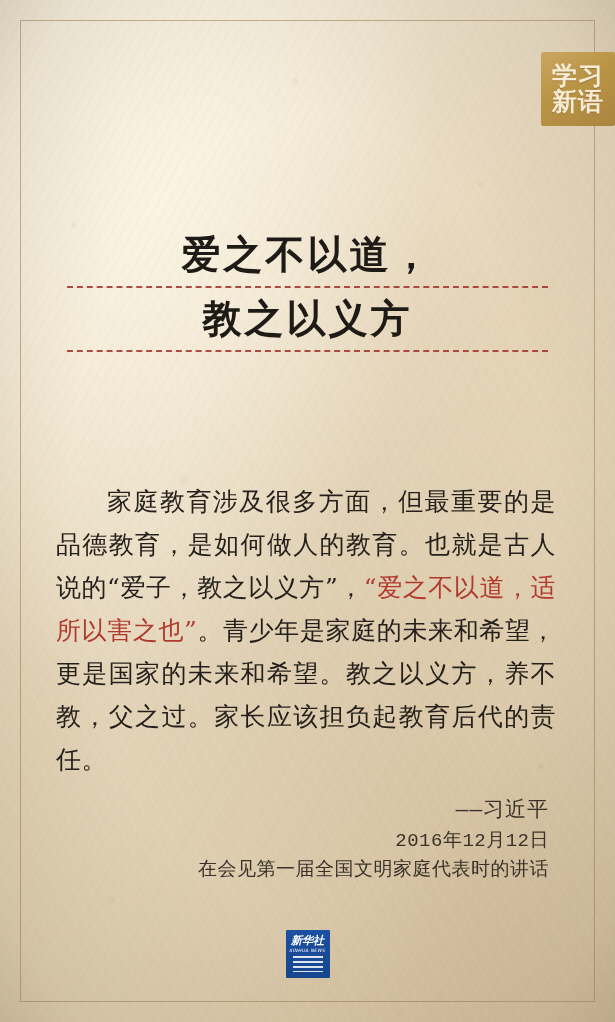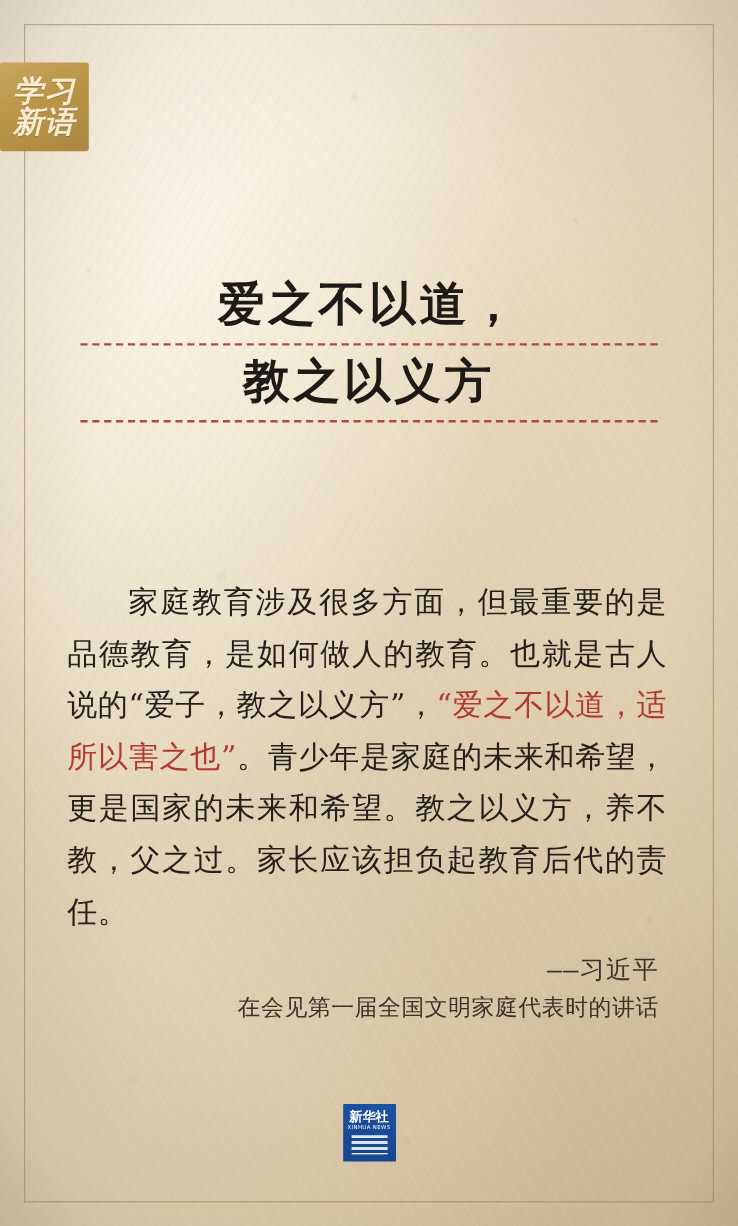--- a/index.html
+++ b/index.html
@@ -72,22 +72,21 @@
     width: 100%;
     height: 100%;
   }
 
   
   #logo {
     position: absolute;
     top: 52px;
     left: 0;
     width: 100%;
-    text-align: left;
-    font-style: italic;
+    text-align: right;
   }
   #logo-seal {
     display: inline-block;
     width: 74px;
     height: 74px;
     position: relative;
   }
   #logo-seal .seal-bg {
     position: absolute;
     inset: 0;
@@ -175,24 +174,25 @@
   }
   #attribution .occasion {
     font-size: 19px;
     line-height: 1.55;
     letter-spacing: 0.5px;
   }
 
   
   #footer {
     position: absolute;
-    bottom: 50px;
-    left: 0;
-    width: 100%;
-    text-align: center;
+    bottom: 40px;
+    left: 0;
+    width: 100%;
+    text-align: center;
+    font-style: italic;
   }
   #xinhua-logo {
     display: inline-block;
     width: 44px;
     height: 48px;
     background: linear-gradient(180deg, #1b4fa0 0%, #17468f 100%);
     position: relative;
     border-radius: 1px;
   }
   #xinhua-logo .cn {
@@ -266,20 +266,21 @@
       <div class="headline-line">教之以义方</div>
       <div class="dash-rule"></div>
     </div>
 
     <div id="body-text">
       <span class="indent"></span><span>家庭教育涉及很多方面，但最重要的是品德教育，是如何做人的教育。也就是古人说的“爱子，教之以义方”，</span><span class="hl">“爱之不以道，适所以害之也”</span><span>。青少年是家庭的未来和希望，更是国家的未来和希望。教之以义方，养不教，父之过。家长应该担负起教育后代的责任。</span>
     </div>
 
     <div id="attribution">
       <div class="author">——习近平</div>
+      <div class="date">2016年12月12日</div>
       <div class="occasion">在会见第一届全国文明家庭代表时的讲话</div>
     </div>
 
     <div id="footer">
       <div id="xinhua-logo">
         <div class="cn">新华社</div>
         <div class="en">XINHUA NEWS</div>
         <div class="bars"></div>
       </div>
     </div>

